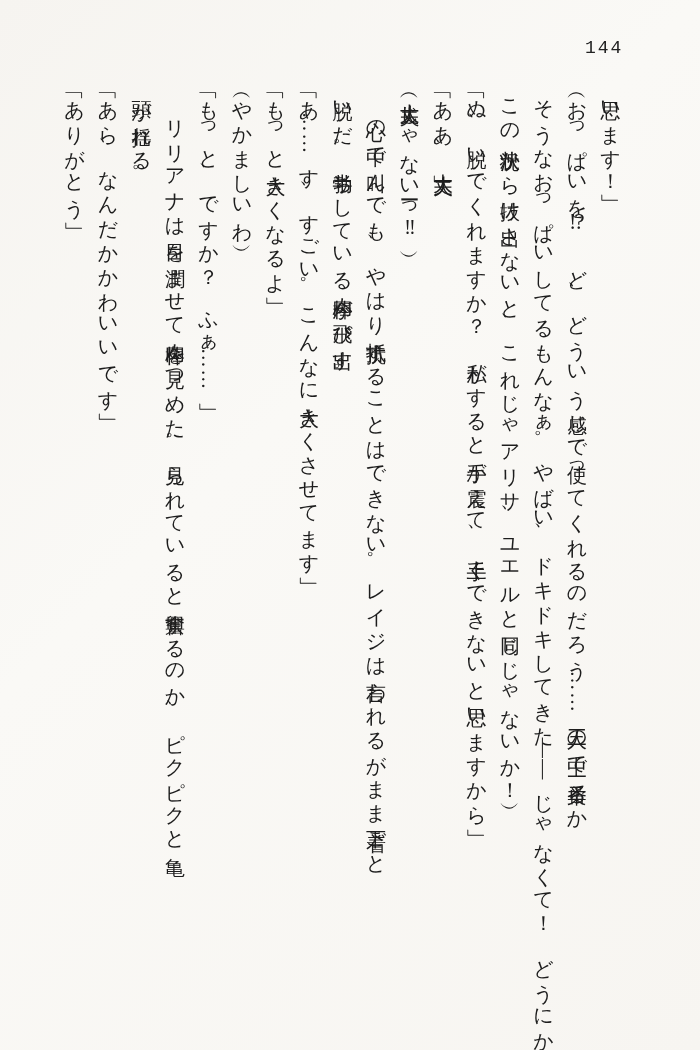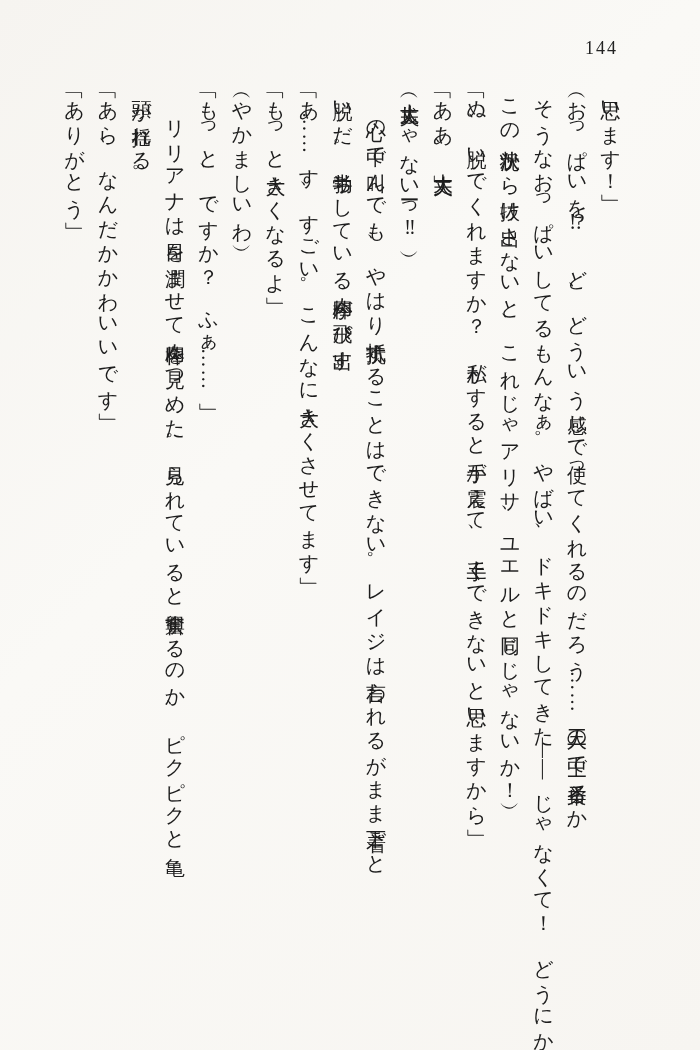--- a/index.html
+++ b/index.html
@@ -15,21 +15,21 @@
     color: #1f1f1f;
     overflow: hidden;
   }
   .page-number {
     position: absolute;
     top: 38px;
     left: 585px;
     font-size: 18px;
     letter-spacing: 2px;
     color: #222;
-    font-family: Liberation Serif, serif;
+    font-family: Liberation Mono, monospace;
   }
   .text-block {
     position: absolute;
     top: 86px;
     left: 33px;
     width: 594px;
     height: 890px;
     writing-mode: vertical-rl;
     text-orientation: mixed;
     font-size: 20px;

